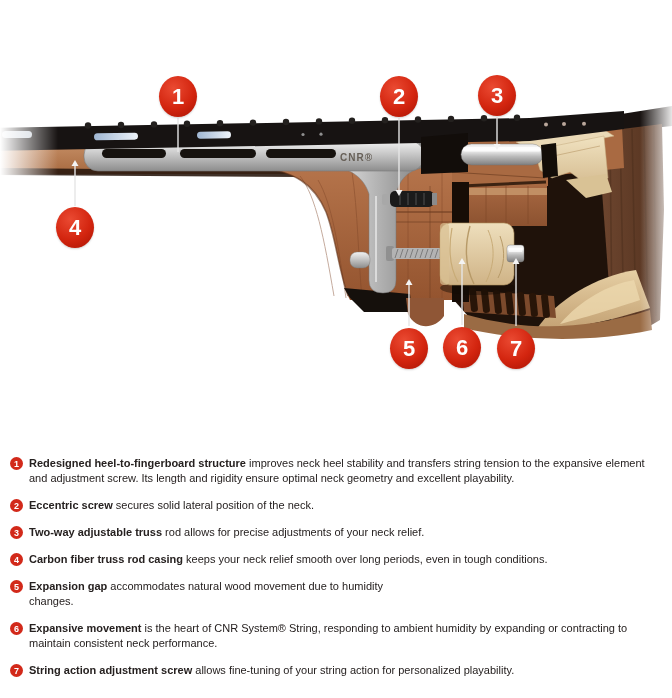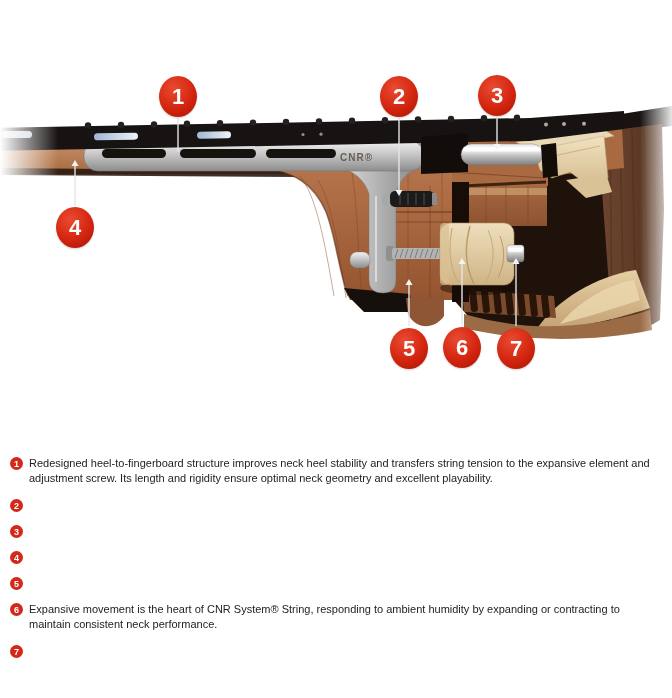--- a/index.html
+++ b/index.html
@@ -17,21 +17,21 @@
     box-shadow:0 1px 2px rgba(0,0,0,.18);
   }
   .legend{padding:14px 16px 0 10px;}
   .lg-item{display:flex;gap:6px;margin-bottom:12px;}
   .lg-bullet{
     flex:0 0 13px;width:13px;height:13px;border-radius:50%;
     background:#d2291a;color:#fff;font-size:9px;font-weight:bold;
     display:flex;align-items:center;justify-content:center;margin-top:1px;
   }
   .lg-text{margin:0;font-size:11px;line-height:15px;white-space:pre-wrap;}
-  .lg-text b{font-weight:normal;}
+  .lg-text b{font-weight:bold;}
 </style>
 </head>
 <body>
 
 <div class="photo">
   <svg width="672" height="442" viewBox="0 0 672 442">
     <defs>
       <linearGradient id="gMetal" x1="0" y1="0" x2="0" y2="1">
         <stop offset="0" stop-color="#f2f2f2"></stop>
           <stop offset="0.45" stop-color="#c6c6c6"></stop>
@@ -277,30 +277,36 @@
   <div class="callout" style="left:497px;top:328px;">7</div>
 </div>
 
 <div class="legend">
   <div class="lg-item">
     <span class="lg-bullet">1</span>
     <p class="lg-text"><b>Redesigned heel-to-fingerboard structure</b><span> improves neck heel stability and transfers string tension to the expansive element and adjustment screw. Its length and rigidity ensure optimal neck geometry and excellent playability.</span></p>
   </div>
   <div class="lg-item">
     <span class="lg-bullet">2</span>
+    <p class="lg-text"><b>Eccentric screw</b><span> secures solid lateral position of the neck.</span></p>
   </div>
   <div class="lg-item">
     <span class="lg-bullet">3</span>
+    <p class="lg-text"><b>Two-way adjustable truss</b><span> rod allows for precise adjustments of your neck relief.</span></p>
   </div>
   <div class="lg-item">
     <span class="lg-bullet">4</span>
+    <p class="lg-text"><b>Carbon fiber truss rod casing</b><span> keeps your neck relief smooth over long periods, even in tough conditions.</span></p>
   </div>
   <div class="lg-item">
     <span class="lg-bullet">5</span>
+    <p class="lg-text"><b>Expansion gap</b><span> accommodates natural wood movement due to humidity
+changes.</span></p>
   </div>
   <div class="lg-item">
     <span class="lg-bullet">6</span>
     <p class="lg-text"><b>Expansive movement</b><span> is the heart of CNR System® String, responding to ambient humidity by expanding or contracting to maintain consistent neck performance.</span></p>
   </div>
   <div class="lg-item">
     <span class="lg-bullet">7</span>
+    <p class="lg-text"><b>String action adjustment screw</b><span> allows fine-tuning of your string action for personalized playability.</span></p>
   </div>
 </div>
 
 </body></html>

